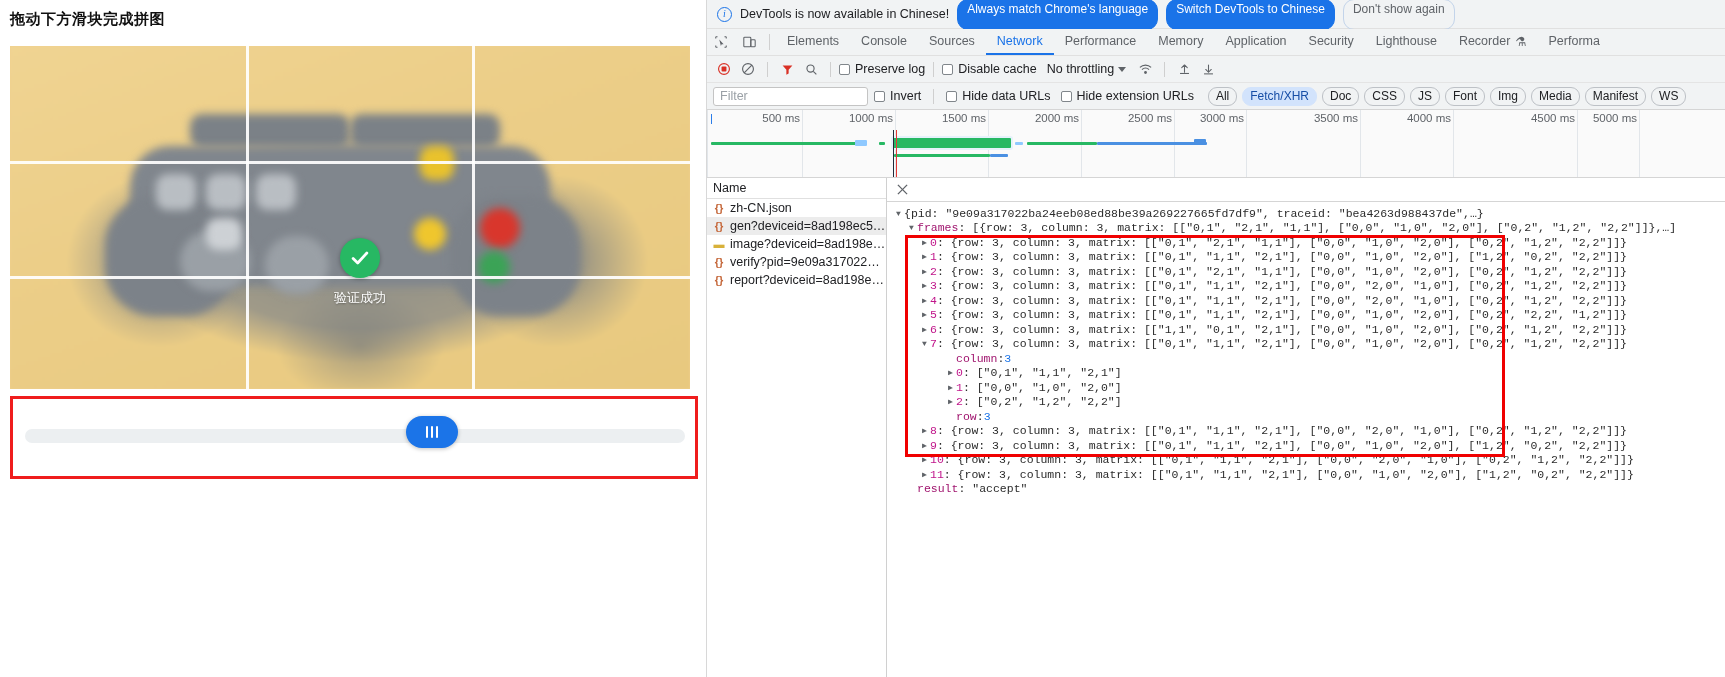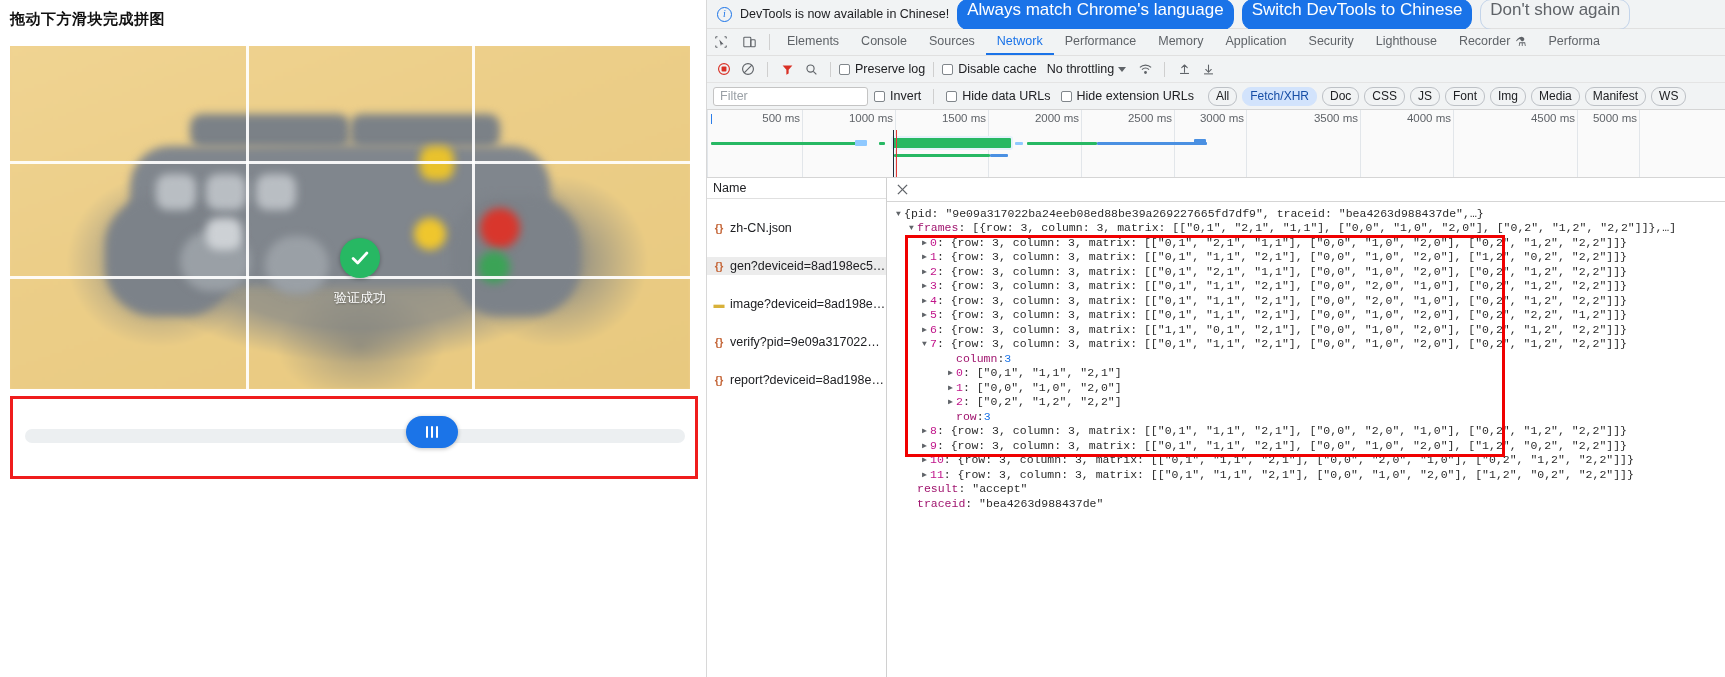--- a/index.html
+++ b/index.html
@@ -113,21 +113,21 @@
     border-bottom: 1px solid #e0e0e0;
   }
   .info-icon {
     width: 15px; height: 15px; flex: none;
     border: 1.4px solid #1a73e8; border-radius: 50%;
     color: #1a73e8; font-size: 10px; line-height: 12px;
     text-align: center; font-family: "Liberation Serif", serif; font-style: italic;
   }
   .infobar-text { color: #202124; white-space: nowrap; font-size: 12.5px; }
   .pill {
-    border-radius: 11px; padding: 2px 9px 12px; font-size: 17px;
+    border-radius: 11px; padding: 2px 9px 12px; font-size: 12px;
     white-space: nowrap; cursor: pointer; line-height: 15px;
   }
   .pill.primary { background: #1a73e8; color:#fff; border:1px solid #1a73e8;}
   .pill.ghost { background: transparent; color:#5f6368; border:1px solid #c3d4ea; }
 
   
   .tabstrip {
     height: 27px; flex:none;
     background: #f1f3f4;
     display:flex; align-items:stretch;
@@ -193,21 +193,21 @@
     position:absolute; right:3px; top:2px; font-size:11.5px; color:#5f6368; white-space:nowrap;
   }
   .ov-bar { position:absolute; height:3px; border-radius:1px; }
   .ov-red { position:absolute; width:1px; top:20px; height:48px; background:#e53935; }
   .ov-blue-line { position:absolute; width:1px; top:20px; height:48px; background:#202a3a; }
 
   
   .netbody { flex:1; display:flex; min-height:0; background:#fff; }
   .reqlist {
     width: 180px; flex:none; border-right:1px solid #d0d0d0; background:#fff;
-    display:flex; flex-direction:column;gap:20px;
+    display:flex; flex-direction:column;
   }
   .reqlist-head {
     height: 21px; flex:none; display:flex; align-items:center;
     padding-left: 6px; font-size:12.5px; color:#202124;
     border-bottom:1px solid #e0e0e0; background:#fff;
   }
   .req-row {
     height: 18px; display:flex; align-items:center; gap:5px;
     padding-left:6px; font-size:12.5px; color:#202124; cursor:pointer;
     white-space:nowrap; overflow:hidden;
@@ -654,22 +654,17 @@
             <div class="jrow" style="padding-left: 32px;">
               <span class="tri closed"></span>
               <span class="k-idx">11</span>
               <span class="k-plain">: {row: 3, column: 3, matrix: [["0,1", "1,1", "2,1"], ["0,0", "1,0", "2,0"], ["1,2", "0,2", "2,2"]]}</span>
             </div>
             <div class="jrow" style="padding-left: 19px;">
               <span class="tri "></span>
               <span class="k-name">result</span>
               <span class="k-plain">: "accept"</span>
             </div>
-            <div class="jrow" style="padding-left: 19px;">
-              <span class="tri "></span>
-              <span class="k-name">traceid</span>
-              <span class="k-plain">: "bea4263d988437de"</span>
-            </div>
           </div>
       </div>
     </div>
   </div>
 </div>
 
 </body></html>

